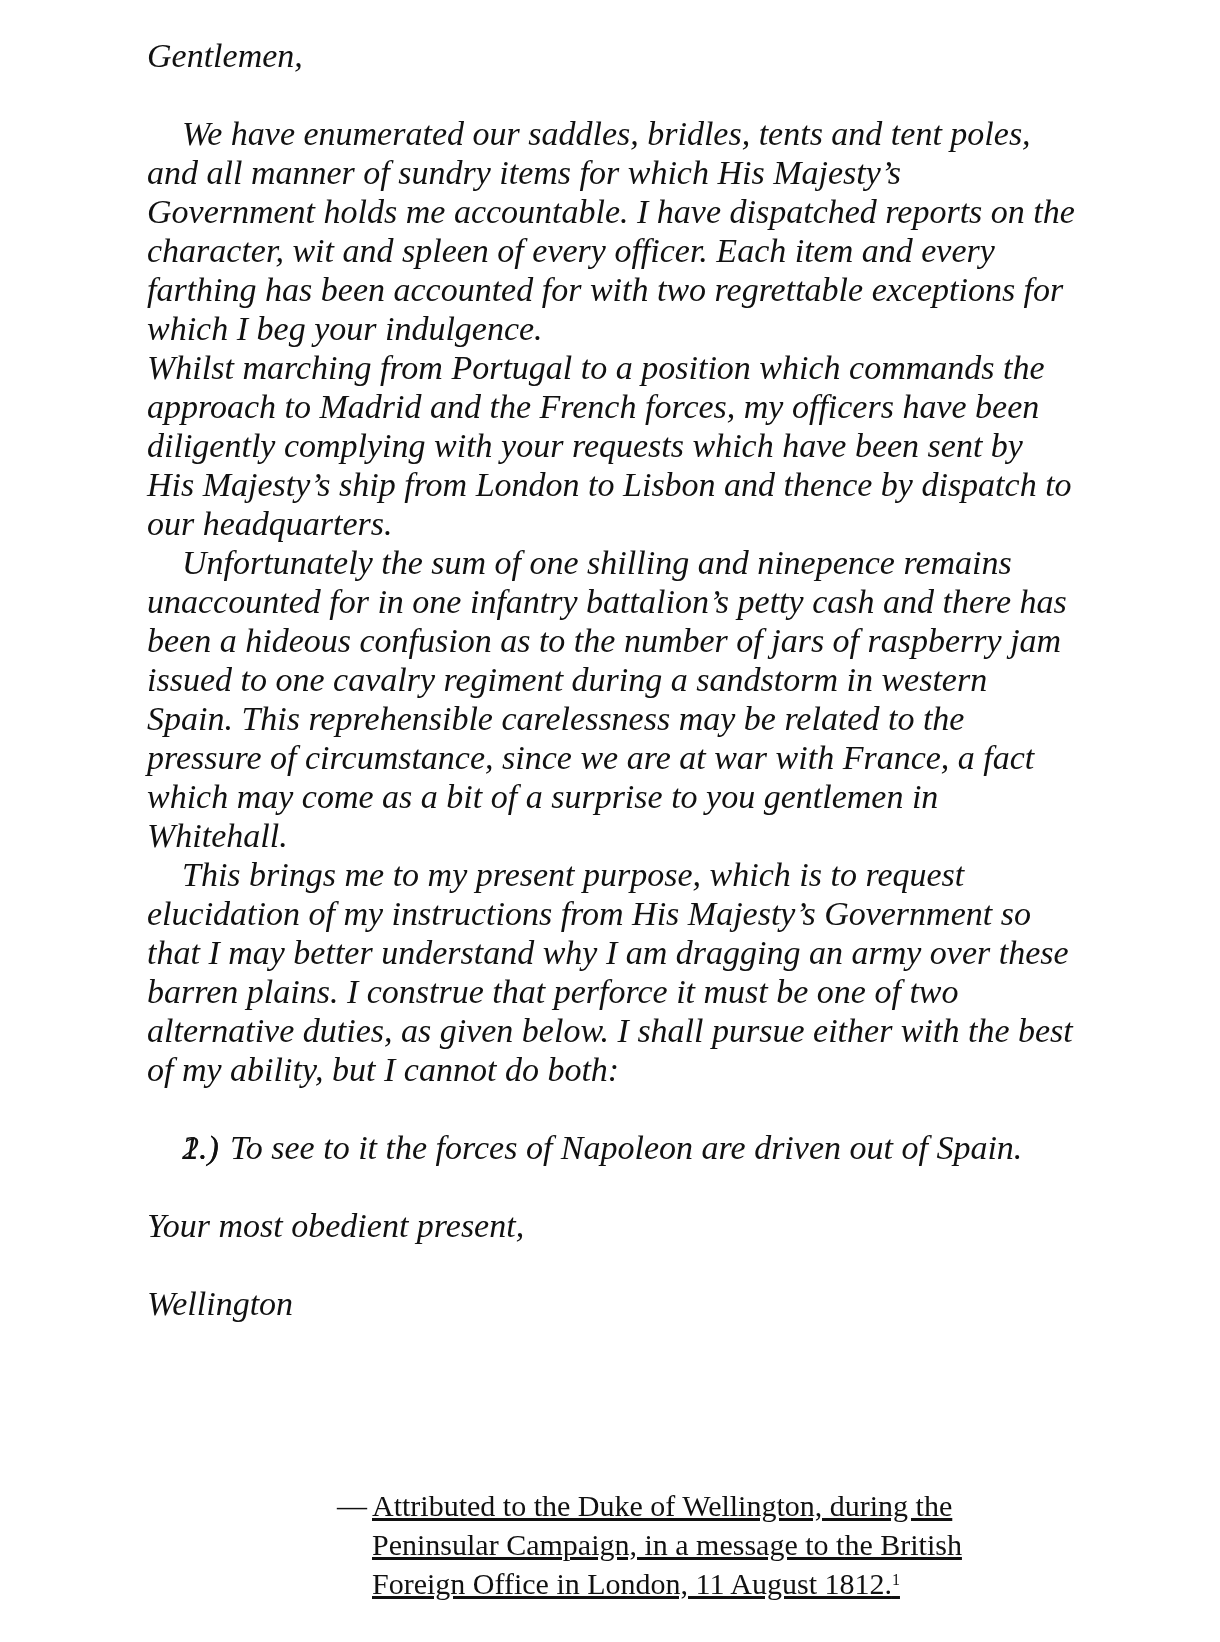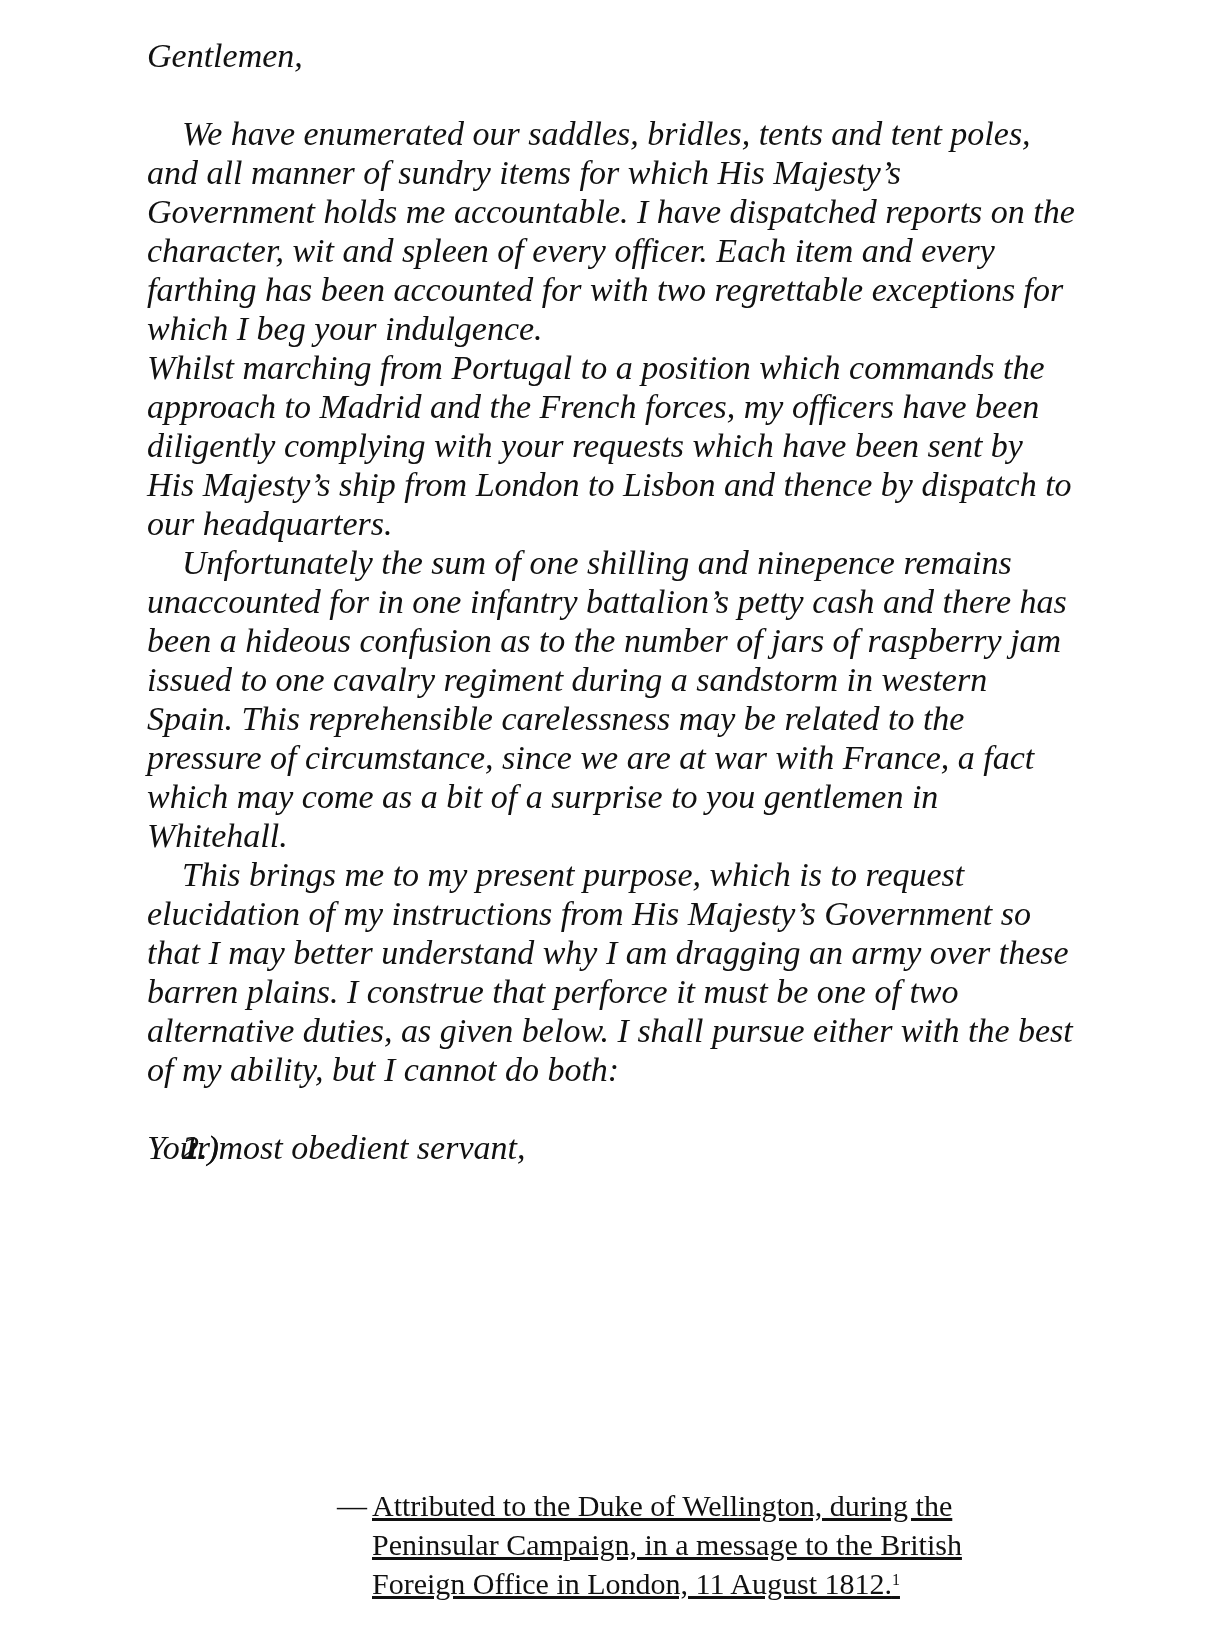--- a/index.html
+++ b/index.html
@@ -28,21 +28,23 @@
   <p class="para indent">We have enumerated our saddles, bridles, tents and tent poles, and all manner of sundry items for which His Majesty’s Government holds me accountable.  I have dispatched reports on the character, wit and spleen of every officer.  Each item and every farthing has been accounted for with two regrettable exceptions for which I beg your indulgence.</p>
   <p class="para">Whilst marching from Portugal to a position which commands the approach to Madrid and the French forces, my officers have been diligently complying with your requests which have been sent by His Majesty’s ship from London to Lisbon and thence by dispatch to our headquarters.</p>
   <p class="para indent">Unfortunately the sum of one shilling and ninepence remains unaccounted for in one infantry battalion’s petty cash and there has been a hideous confusion as to the number of jars of raspberry jam issued to one cavalry regiment during a sandstorm in western Spain.  This reprehensible carelessness may be related to the pressure of circumstance, since we are at war with France, a fact which may come as a bit of a surprise to you gentlemen in Whitehall.</p>
   <p class="para indent">This brings me to my present purpose, which is to request elucidation of my instructions from His Majesty’s Government so that I may better understand why I am dragging an army over these barren plains.  I construe that perforce it must be one of two alternative duties, as given below.  I shall pursue either with the best of my ability, but I cannot do both:</p>
   <ol class="duties">
     <li>
       <span class="num">1.)</span>
     </li>
     <li>
       <span class="num">2.)</span>
+      <span>To see to it the forces of Napoleon are driven out of Spain.</span>
     </li>
   </ol>
-  <p class="closing">Your most obedient servant,</p>
+  <p class="closing">Your most obedient present,</p>
+  <p>Wellington</p>
 </div>
 
 <div class="attribution">
   <span class="dash">—</span>
   <span class="body"><span>Attributed to the Duke of Wellington, during the Peninsular Campaign, in a message to the British Foreign Office in London, 11 August 1812.</span><sup>1</sup></span>
 </div>
 
 </body></html>

